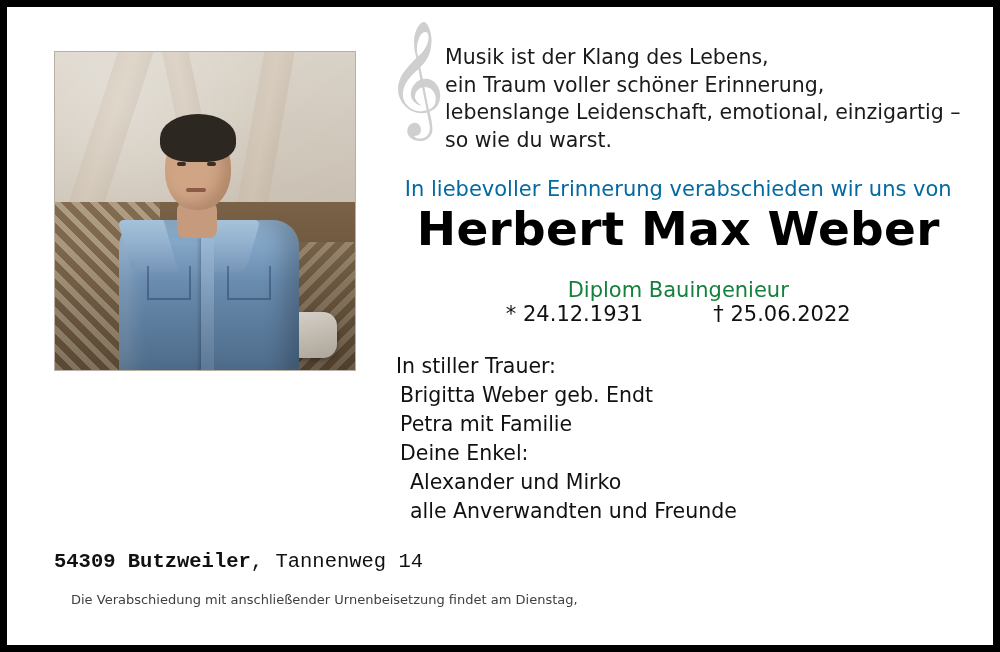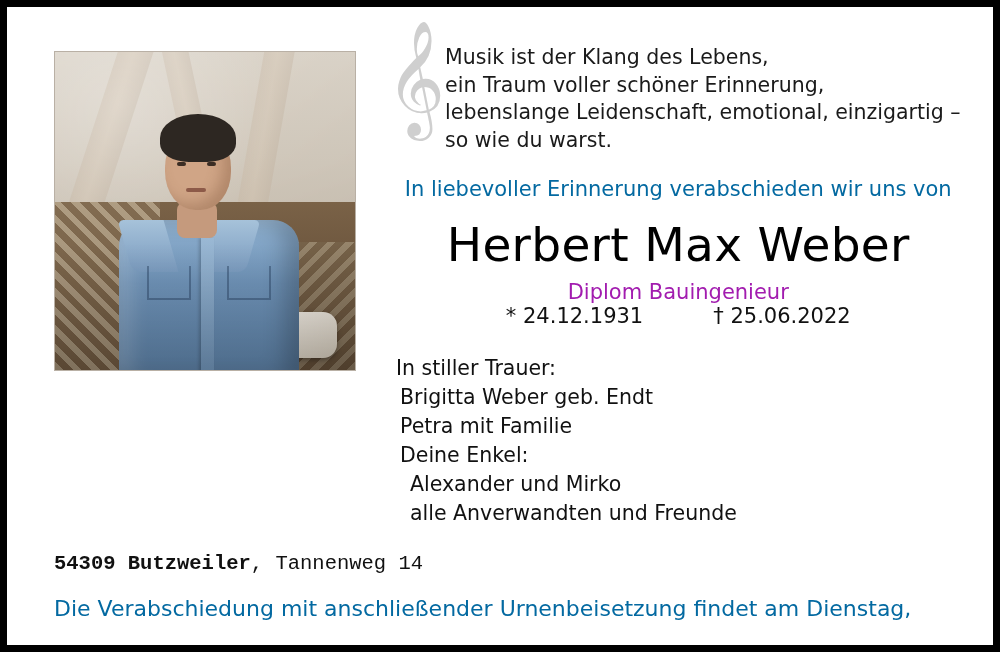--- a/index.html
+++ b/index.html
@@ -207,32 +207,32 @@
     padding-top: 3px;
   }
   .verse div { white-space: nowrap; }
   .lead {
     margin-top: 22px;
     font-size: 21px;
     text-align: center;
     color: #0369a1;
   }
   .name {
-    margin-top: 16px;
+    margin-top: 0;
     text-align: center;
     font-size: 47px;
-    font-weight: normal;
+    font-weight: bold;
     letter-spacing: .3px;
     color: #000;
   }
   .profession {
-    margin-top: 8px;
+    margin-top: 22px;
     text-align: center;
     font-size: 21px;
-    color: #a21caf;
+    color: #15803d;
   }
   .dates {
     display: flex;
     justify-content: center;
     gap: 70px;
     font-size: 21px;
     color: #111;
   }
   .mourners {
     margin-top: 26px;
@@ -246,23 +246,24 @@
   
   .address {
     margin-top: 24px;
     font-size: 20.5px;
     color: #111;
     font-family: Liberation Mono, monospace;
   }
   .address b { font-weight: bold; }
   .notice {
     margin-top: 18px;
-    font-size: 22px;
+    font-size: 13px;
     line-height: 1.42;
-    color: #0369a1;
+    color: #404040;
+    margin-left: 17px;
   }
 </style>
 </head>
 <body>
 
 <div class="obituary">
   <div class="inner">
 
     <div class="top-area">
 

